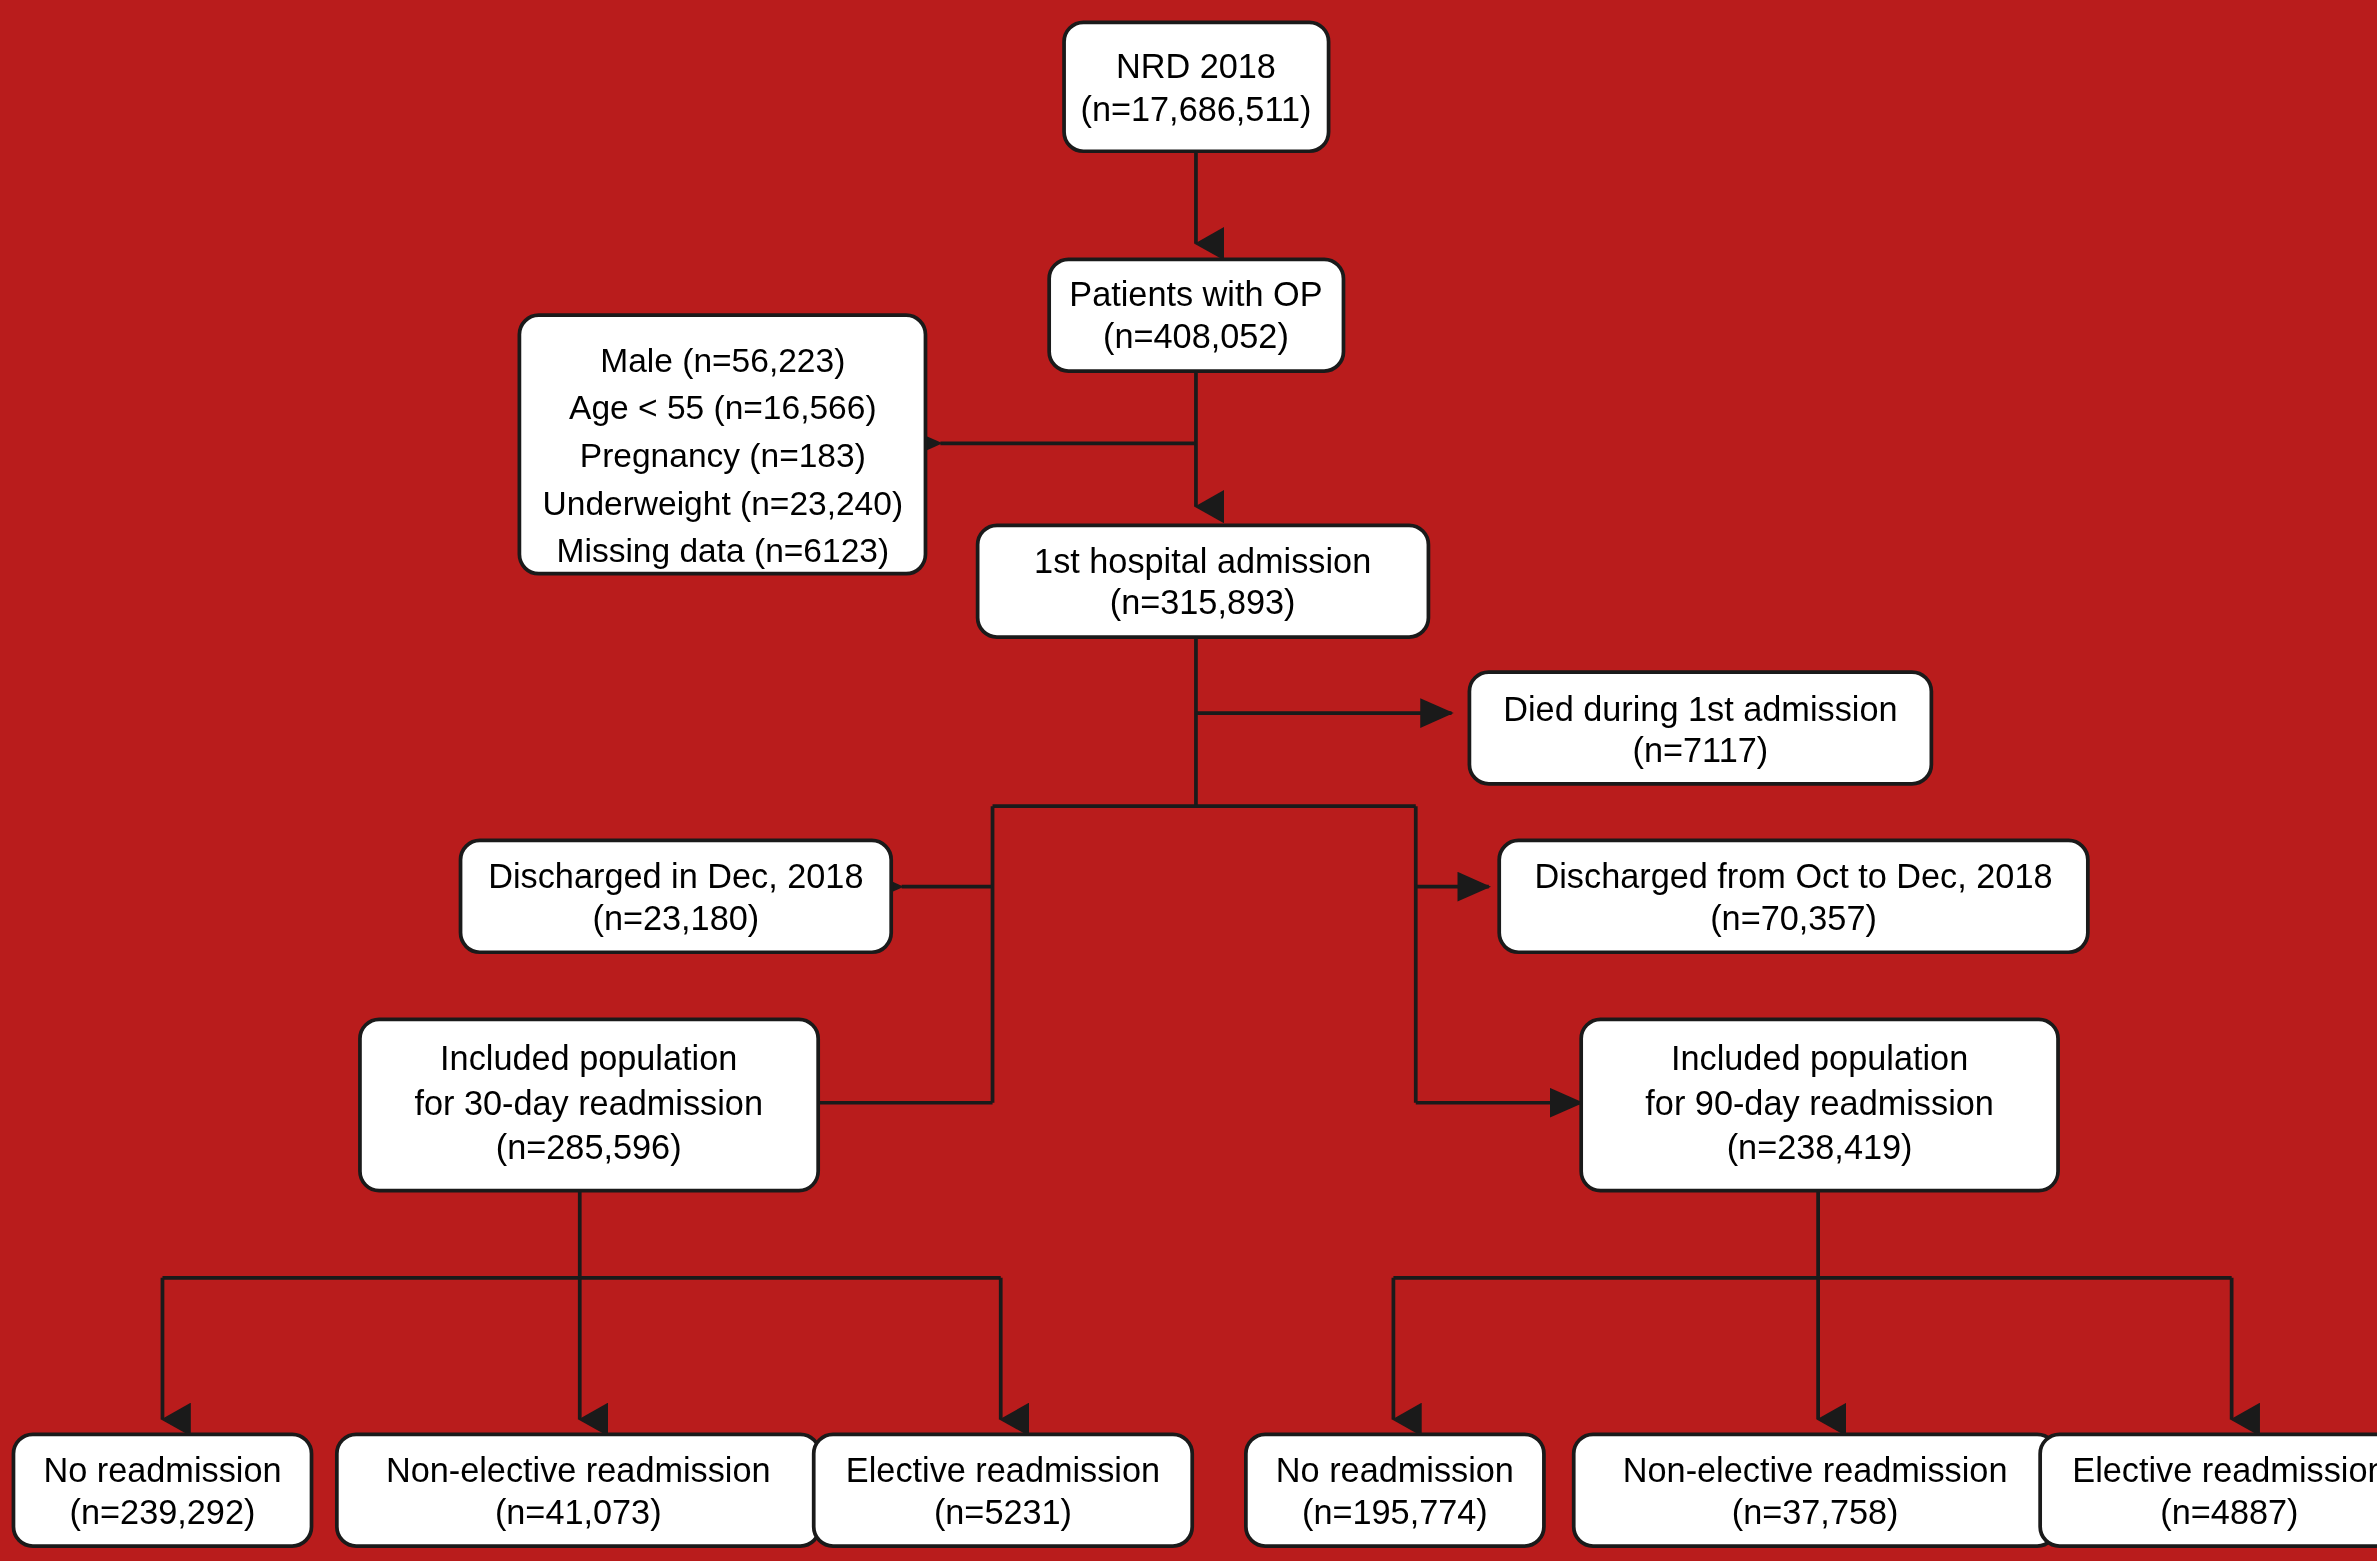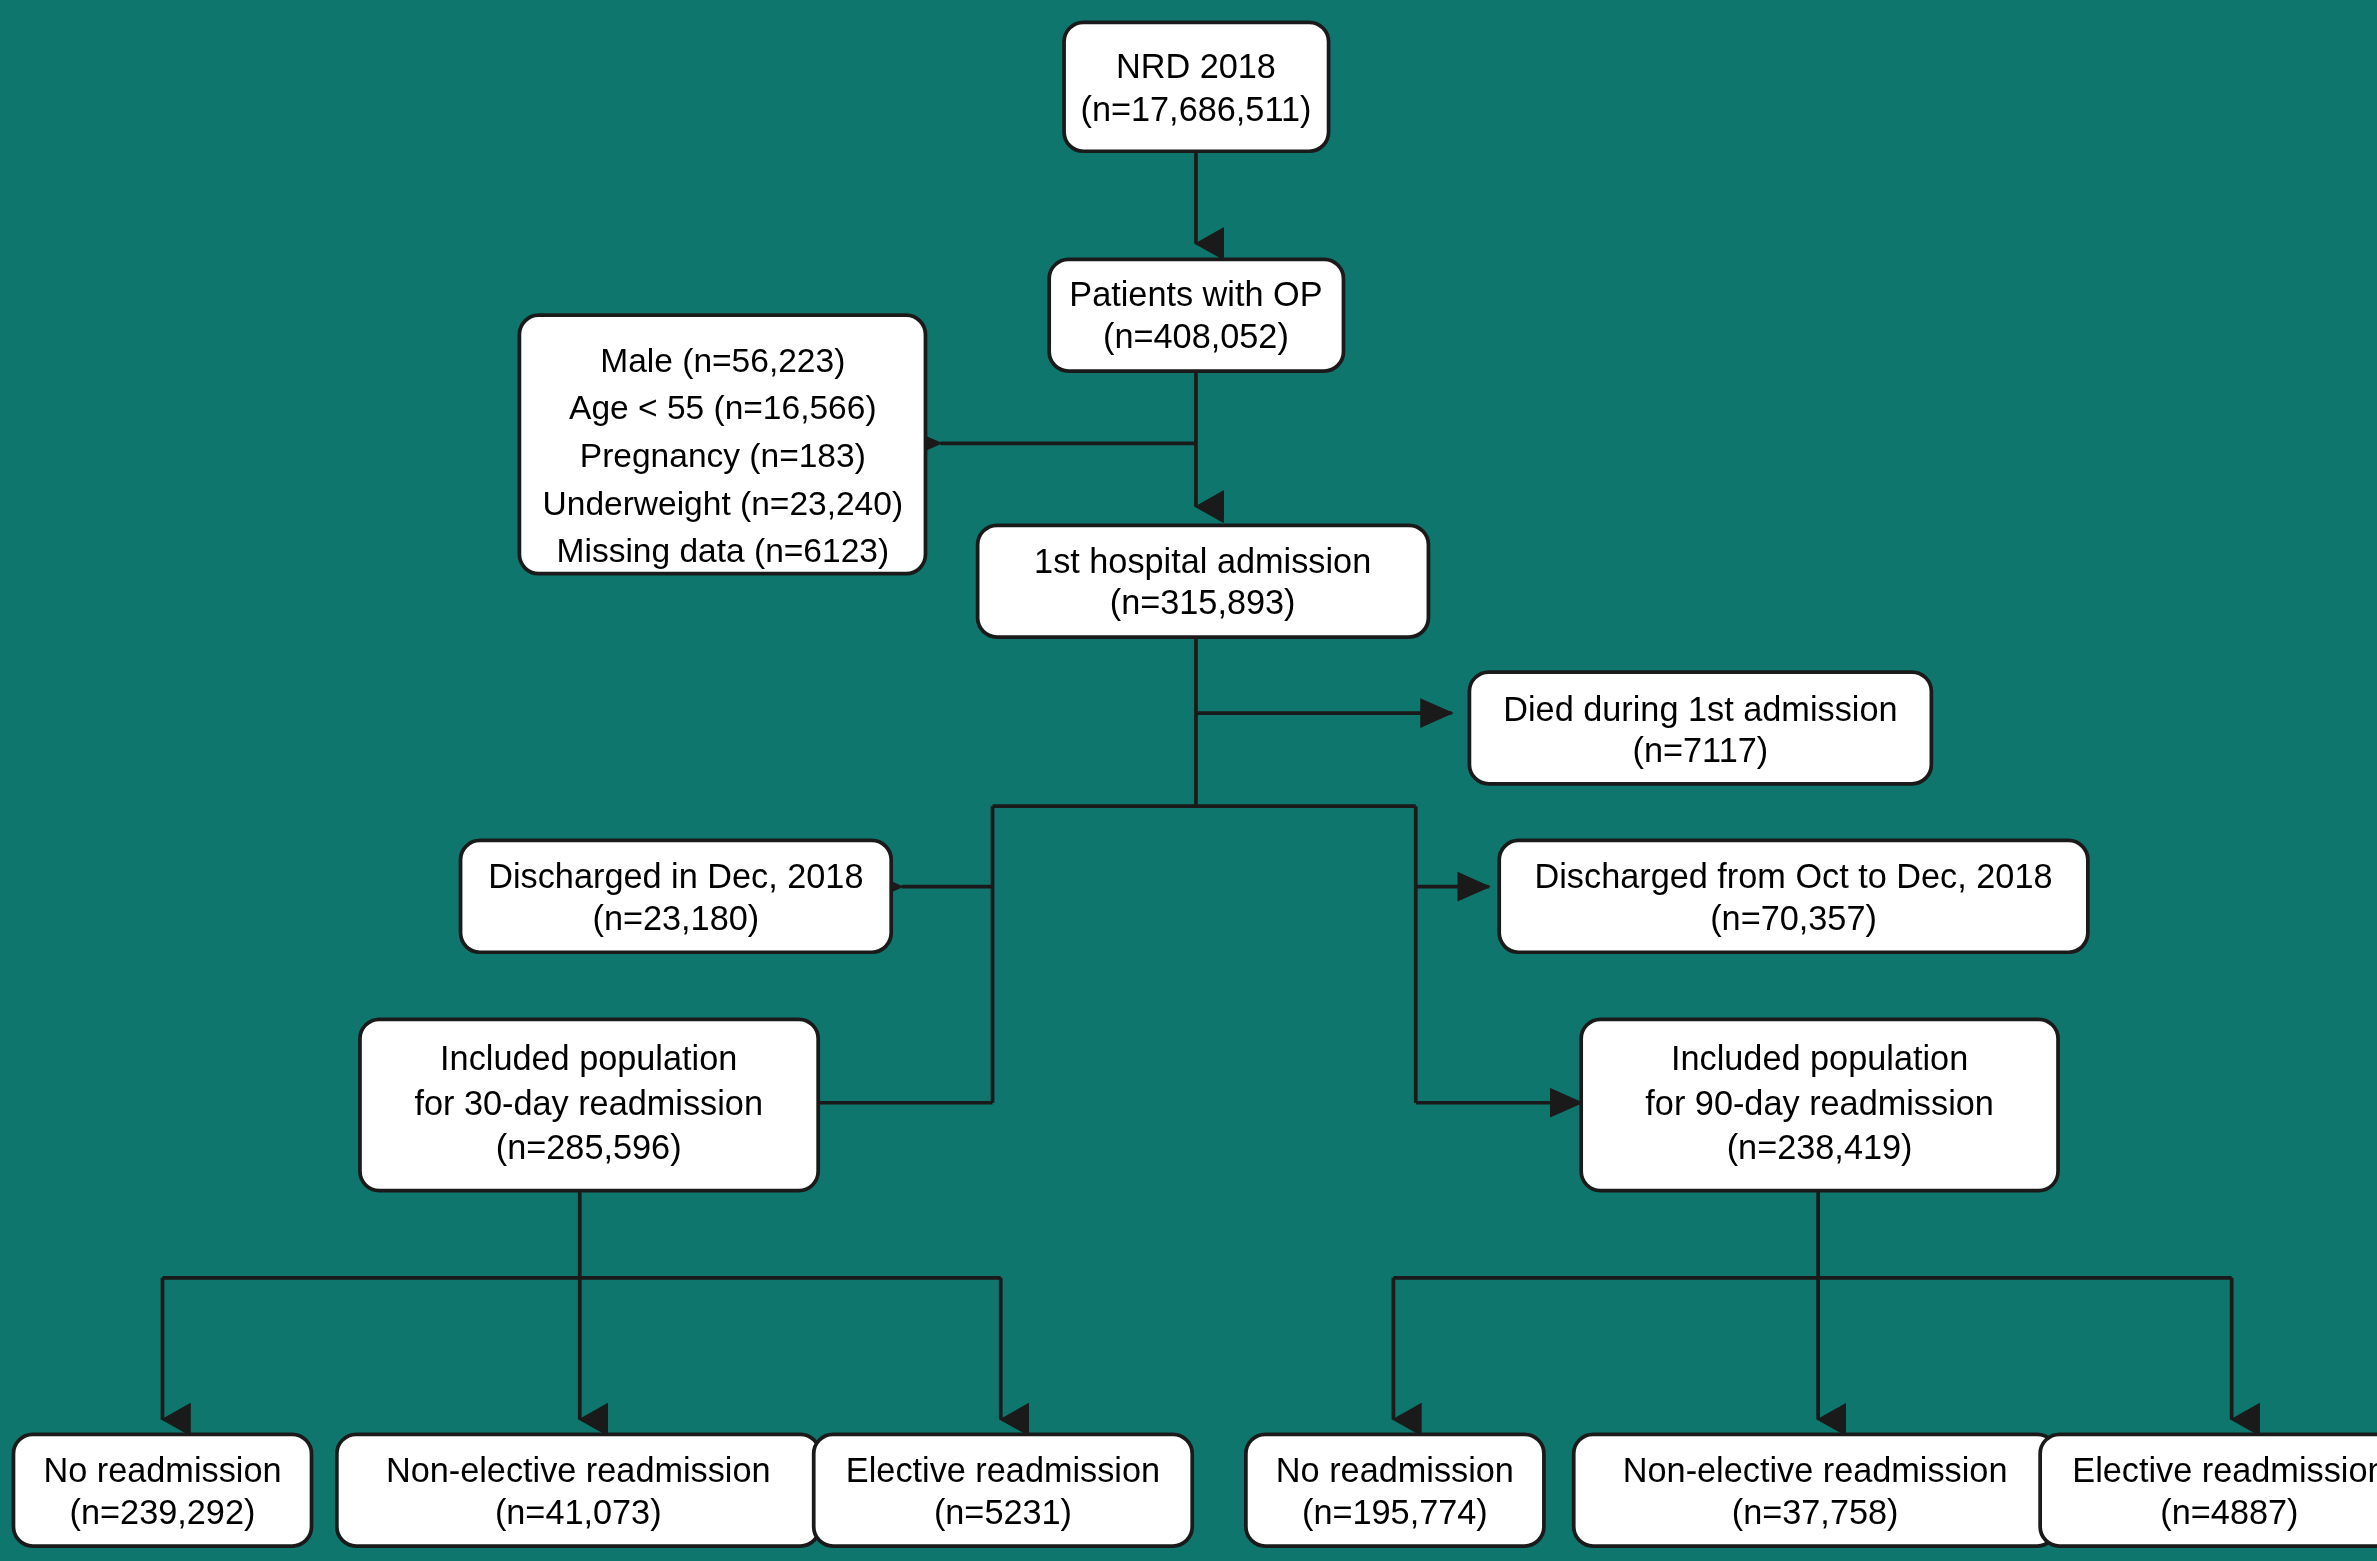--- a/index.html
+++ b/index.html
@@ -1,17 +1,17 @@
 <!DOCTYPE html>
 <html style="font-size:12px"><head>
 <meta charset="utf-8">
 <style>
   html,body{margin:0;padding:0;background:#ffffff;}
   body{font-family:"Liberation Sans","DejaVu Sans",sans-serif;}
-  #stage{position:relative;width:2377px;height:1561px;background:#0f766e;overflow:hidden;}
+  #stage{position:relative;width:2377px;height:1561px;background:#b91c1c;overflow:hidden;}
   svg#flow{position:absolute;left:0;top:0;width:2377px;height:1561px;}
   .nodebox{fill:#ffffff;stroke:#1a1a1a;stroke-width:5;}
   .conn{stroke:#1a1a1a;stroke-width:5;fill:none;stroke-linecap:butt;}
   .nodetext{font-family:"Liberation Sans","DejaVu Sans",sans-serif;fill:#000000;font-size:46px;text-anchor:middle;dominant-baseline:middle;}
   .nodetext.sm{font-size:45px;}
 </style>
 </head>
 <body>
 
 <div id="stage">

